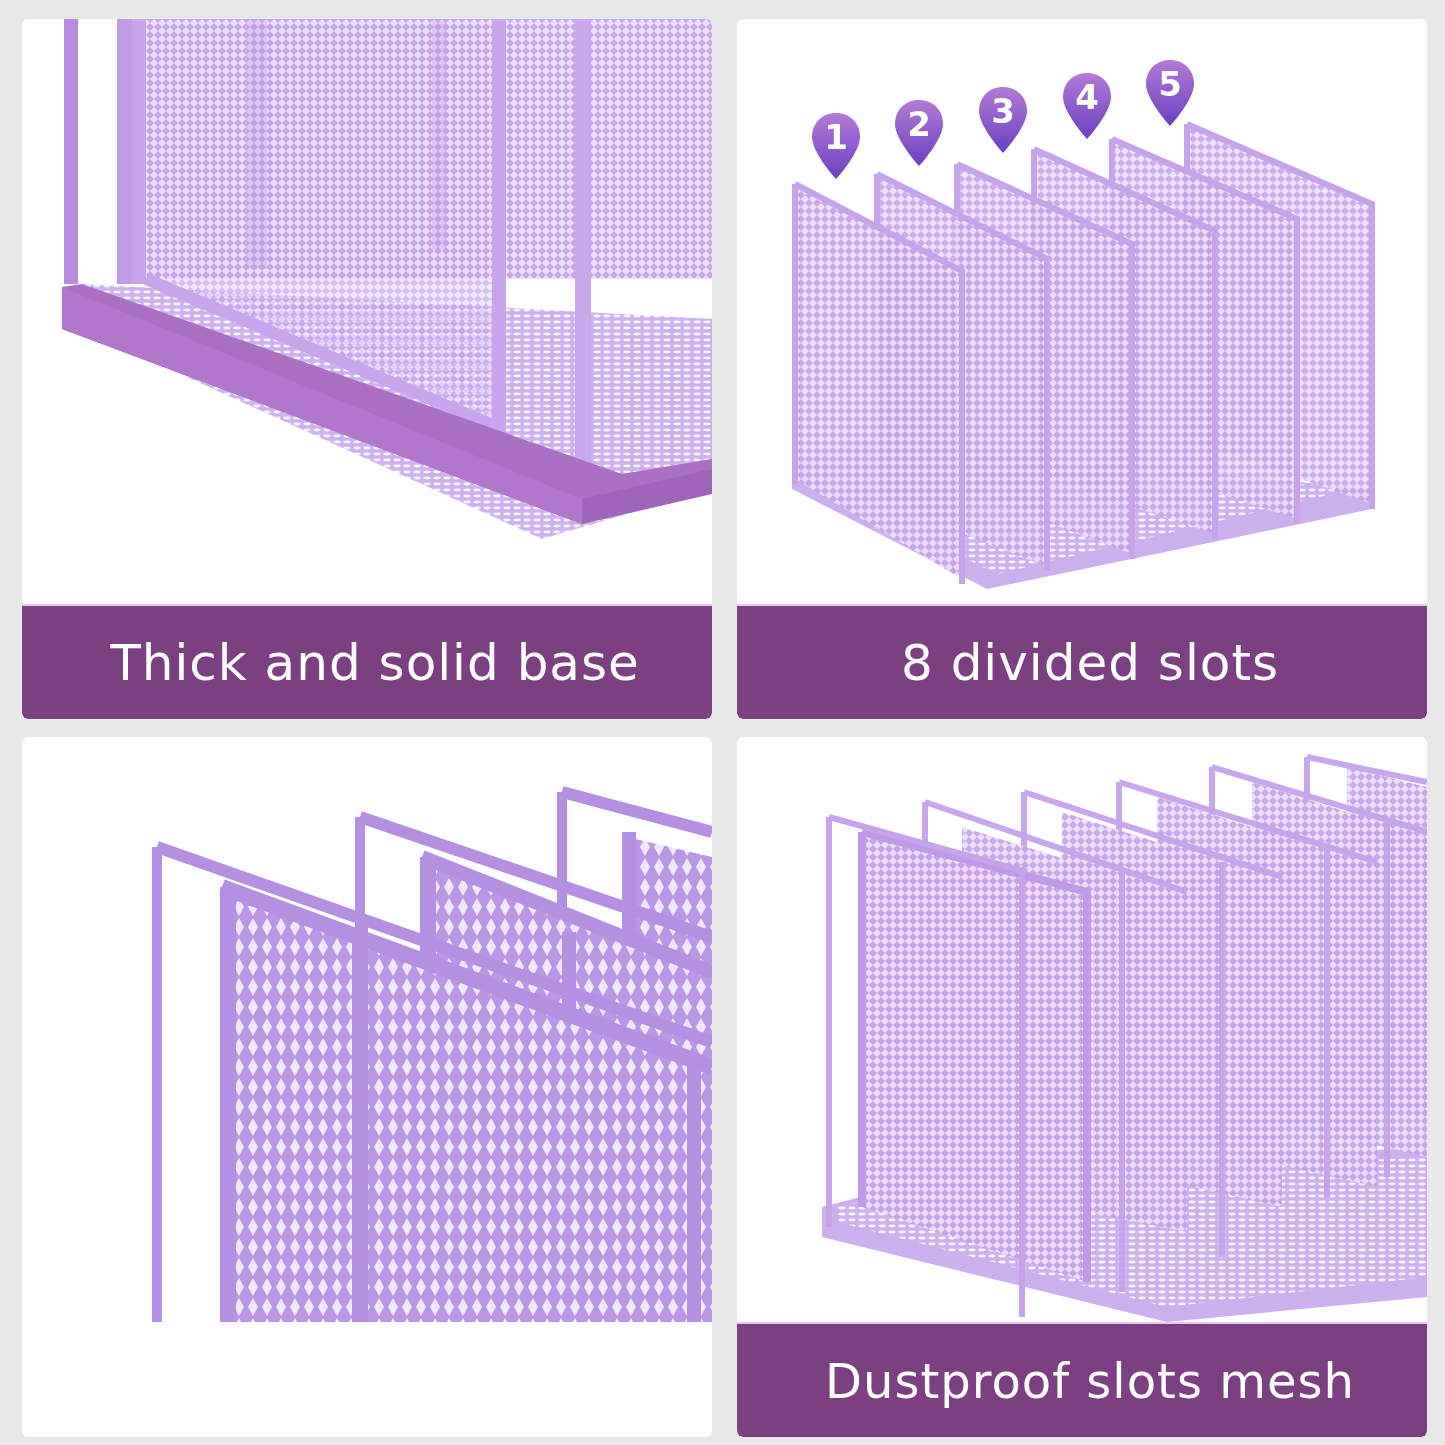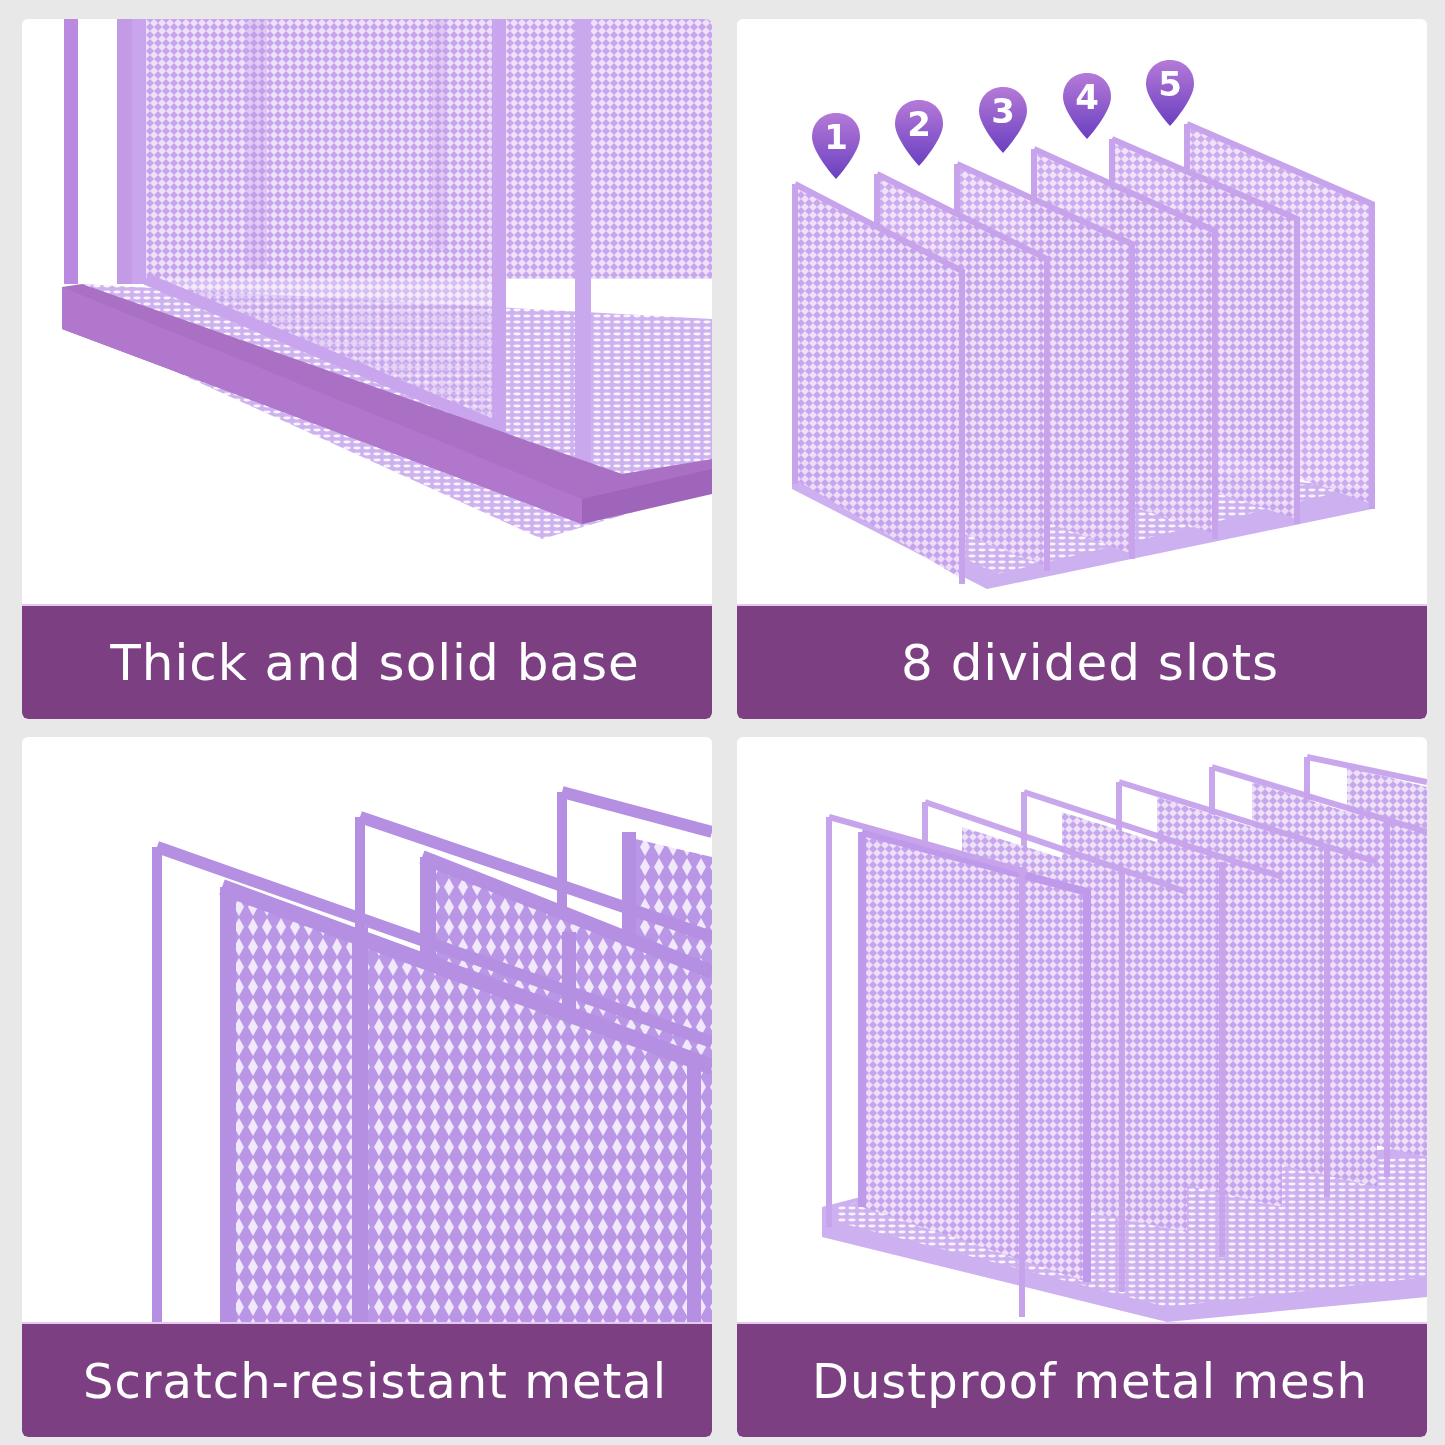--- a/index.html
+++ b/index.html
@@ -217,23 +217,20 @@
 
       <polygon points="210,155 690,330 690,585 210,585" fill="url(#meshBig)"></polygon>
       <polyline points="135,110 690,305" stroke="#b48fe2" stroke-width="12" fill="none"></polyline>
       <line x1="135" y1="110" x2="135" y2="585" stroke="#b48fe2" stroke-width="10"></line>
       <polyline points="200,150 690,330" stroke="#b48fe2" stroke-width="16" fill="none"></polyline>
       <rect x="198" y="150" width="16" height="435" fill="#b48fe2"></rect>
       <rect x="330" y="190" width="16" height="395" fill="#b48fe2"></rect>
       <rect x="665" y="318" width="14" height="267" fill="#b48fe2"></rect>
     </svg>
   </div>
-  <div class="label-bar">
-    <span class="label-text">Scratch-resistant metal</span>
-  </div>
 </div>
 
 <div class="card c4">
   <div class="illus">
     <svg viewBox="0 0 690 585" preserveAspectRatio="none">
 
       <polygon points="85,470 200,440 690,410 690,560 430,585 85,500" fill="#cdb0ef"></polygon>
       <polygon points="100,470 200,445 690,420 690,540 430,570 100,485" fill="url(#meshFloor)"></polygon>
 
       <g opacity="0.95">
@@ -270,15 +267,15 @@
         <polygon points="125,95 350,155 350,545 125,470" fill="url(#mesh)"></polygon>
         <polyline points="125,95 350,155 350,545" stroke="#c09aea" stroke-width="8" fill="none"></polyline>
         <line x1="125" y1="95" x2="125" y2="470" stroke="#c09aea" stroke-width="8"></line>
         <polyline points="92,80 290,135" stroke="#c7a3ec" stroke-width="6" fill="none"></polyline>
         <line x1="92" y1="80" x2="92" y2="490" stroke="#c7a3ec" stroke-width="6"></line>
         <line x1="285" y1="130" x2="285" y2="580" stroke="#c7a3ec" stroke-width="6"></line>
       </g>
     </svg>
   </div>
   <div class="label-bar">
-    <span class="label-text">Dustproof metal mesh</span>
+    <span class="label-text">Dustproof slots mesh</span>
   </div>
 </div>
 
 </body></html>

